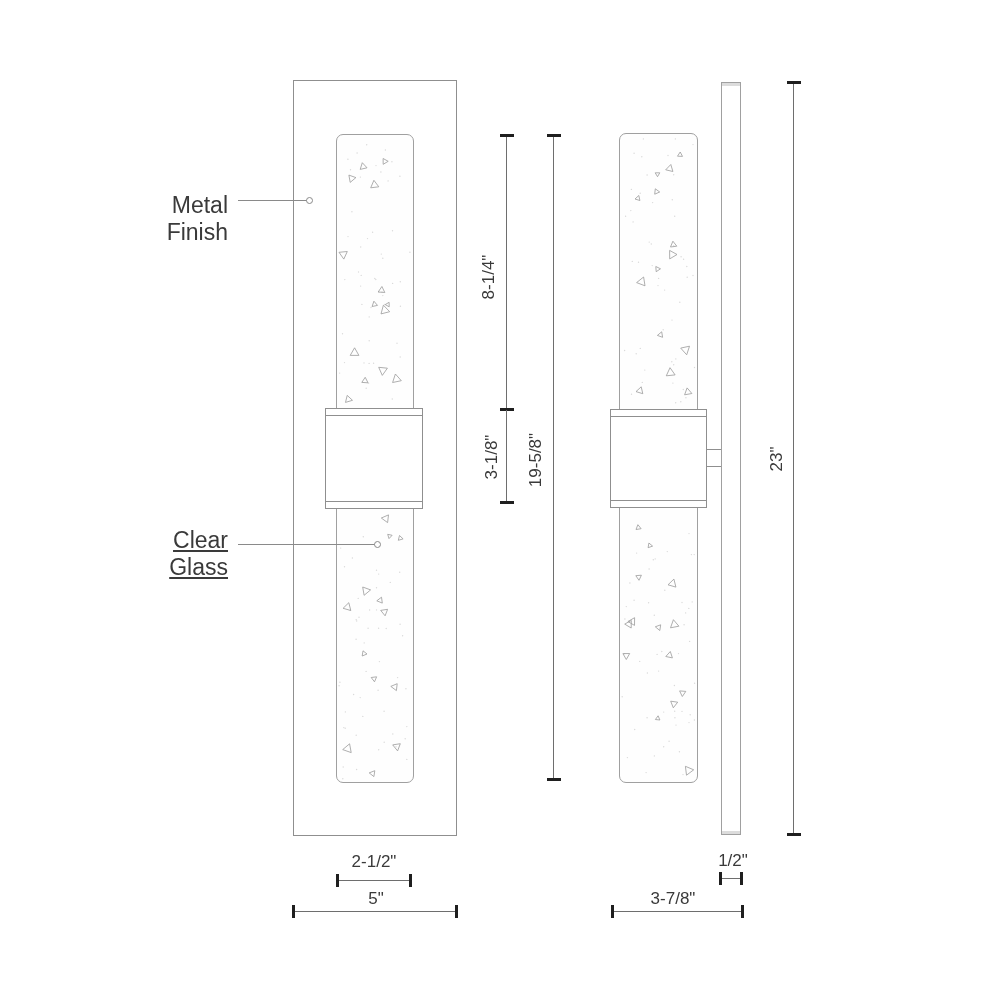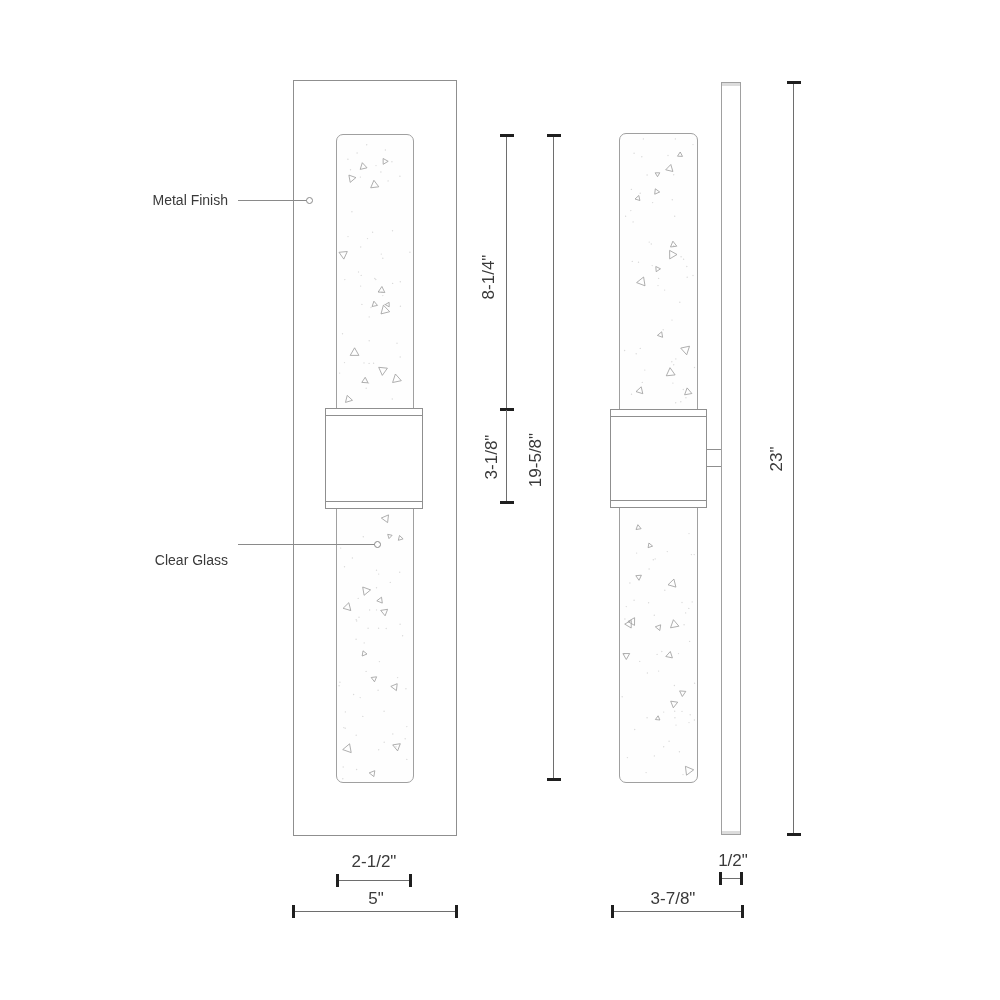--- a/index.html
+++ b/index.html
@@ -17,21 +17,21 @@
   }
   .outline-rect{position:absolute;background:#fff;border:1px solid var(--line);box-sizing:border-box;}
   .glass-rect{position:absolute;background:#fefefe;border:1px solid var(--glass-line);border-radius:7px;box-sizing:border-box;}
   .inner-hline{position:absolute;left:0;width:100%;height:1px;background:var(--line);}
   .vline{position:absolute;width:1px;background:var(--dim-line);}
   .hline{position:absolute;height:1px;background:var(--dim-line);}
   .vtick{position:absolute;width:3px;height:13px;background:var(--tick);}
   .htick{position:absolute;width:14px;height:3px;background:var(--tick);}
   .dim-label-h{position:absolute;transform:translate(-50%,-50%);white-space:nowrap;font-size:17px;color:var(--text);}
   .dim-label-v{position:absolute;transform:translate(-50%,-50%) rotate(-90deg);white-space:nowrap;font-size:17px;color:var(--text);}
-  .callout-label{position:absolute;font-size:14px;color:var(--text);text-align:right;width:118px;}
+  .callout-label{position:absolute;font-size:23px;color:var(--text);text-align:right;width:118px;}
   .leader{position:absolute;height:1px;background:var(--leader);}
   .leader-dot{position:absolute;width:7px;height:7px;border:1px solid var(--leader);border-radius:50%;background:#fff;box-sizing:border-box;}
   .cap{position:absolute;left:0;width:100%;height:3px;background:#dcdcdc;}
   svg.texture{position:absolute;pointer-events:none;}
 </style>
 </head>
 <body>
 
 <div id="canvas">
 
@@ -172,21 +172,21 @@
     <div class="outline-rect" style="left:325px;top:408px;width:98px;height:101px;">
       <div class="inner-hline" style="top:6px;"></div>
       <div class="inner-hline" style="bottom:6px;"></div>
     </div>
   </div>
 
   <div class="callout-label" style="left:110px;top:192px;">Metal Finish</div>
   <div class="leader" style="left:238px;top:200px;width:69px;"></div>
   <div class="leader-dot" style="left:306px;top:197px;"></div>
 
-  <div class="callout-label" style="left:110px;top:552px;">Clear Glass</div>
+  <div class="callout-label" style="left:110px;top:527px;text-decoration:underline;">Clear Glass</div>
   <div class="leader" style="left:238px;top:544px;width:137px;"></div>
   <div class="leader-dot" style="left:374px;top:541px;"></div>
 
   <div>
     <div class="vline" style="left:506px;top:136px;height:274px;"></div>
     <div class="htick" style="left:500px;top:134px;"></div>
     <div class="htick" style="left:500px;top:408px;"></div>
     <div class="dim-label-v" style="left:489px;top:277px;">8-1/4"</div>
   </div>
 

